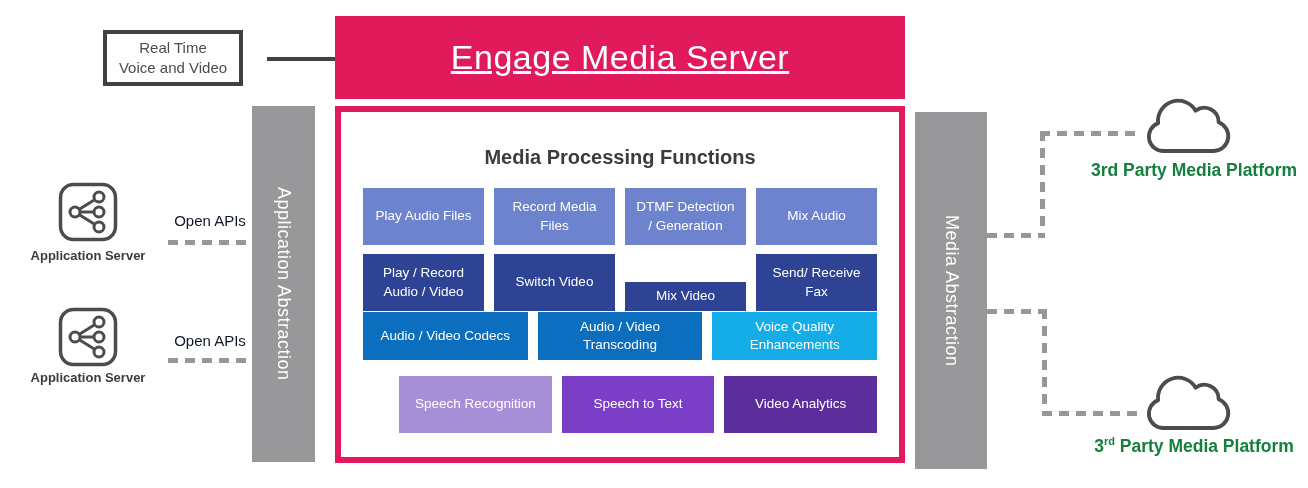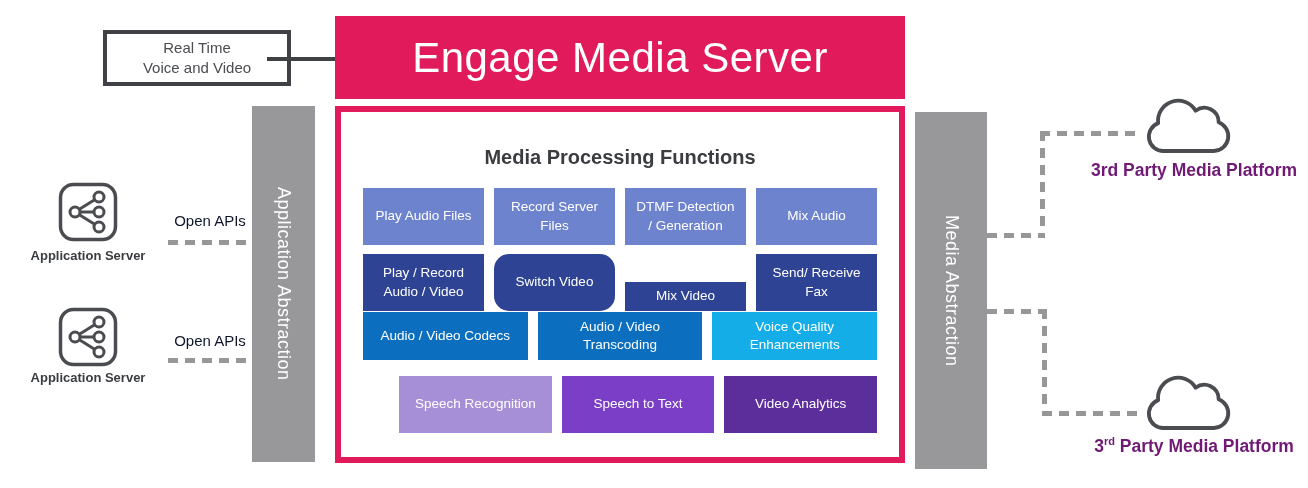--- a/index.html
+++ b/index.html
@@ -1,32 +1,32 @@
 <!DOCTYPE html>
 <html><head>
 <meta charset="utf-8">
 <style>
   * { margin:0; padding:0; box-sizing:border-box; }
   body { background:#ffffff; font-family:"Liberation Sans", sans-serif; }
   .stage { position:relative; width:1308px; height:488px; background:#ffffff; overflow:hidden; }
 
   
   .rt-box {
-    position:absolute; left:103px; top:30px; width:188px; height:56px;
+    position:absolute; left:103px; top:30px; width:140px; height:56px;
     border:4px solid #3F4145; background:#ffffff;
     display:flex; flex-direction:column; align-items:center; justify-content:center;
     font-size:15px; line-height:1.32; color:#4A4C50; text-align:center;
   }
   .rt-connector { position:absolute; left:267px; top:57px; width:68px; height:4px; background:#3F4145; }
 
   
   .banner {
     position:absolute; left:335px; top:16px; width:570px; height:83px;
     display:flex; align-items:center; justify-content:center;
-    color:#ffffff; font-size:42px; letter-spacing:0.5px;
+    color:#ffffff; font-size:34px; letter-spacing:0.5px;text-decoration:underline;
   }
 
   
   .panel {
     position:absolute; left:335px; top:106px; width:570px; height:357px;
     border:6px solid #b91c1c; background:#ffffff;
   }
   .panel-title {
     position:absolute; left:0; top:34px; width:100%;
     text-align:center; font-weight:bold; font-size:20px; color:#3A3C40;
@@ -73,21 +73,21 @@
   .dash-rt-h2 { left:1040px; top:131px; width:100px; }
   .dash-rb-h1 { left:987px;  top:309px; width:58px; }
   .dash-rb-v  { left:1042px; top:309px; height:107px; }
   .dash-rb-h2 { left:1042px; top:411px; width:98px; }
 
   
   .cloud { position:absolute; width:96px; height:66px; }
   .cloud-1 { left:1138px; top:94px; }  .cloud-2 { left:1138px; top:371px; }
   .pf-label {
     position:absolute; left:1085px; width:218px; text-align:center;
-    font-weight:bold; font-size:17.5px; color:#701a75; white-space:nowrap;
+    font-weight:bold; font-size:17.5px; color:#15803d; white-space:nowrap;
   }
   .pf-label-1 { top:160px; } .pf-label-2 { top:435px; }
   .pf-label sup { font-size:11px; }
 </style>
 </head>
 <body>
 
 <div class="stage">
 
   <div class="rt-box">
@@ -133,28 +133,28 @@
   </div>
   <div class="vbar vbar-right" style="background: rgb(152, 152, 154);">
     <span>Media Abstraction</span>
   </div>
 
   <div class="panel" style="border-color: rgb(225, 26, 91);">
     <div class="panel-title">Media Processing Functions</div>
 
     <div class="fn-row row-1">
       <div class="fn-box" style="background: rgb(109, 131, 206);">Play Audio Files</div>
-      <div class="fn-box" style="background: rgb(109, 131, 206);">Record  Server Files</div>
+      <div class="fn-box" style="background: rgb(109, 131, 206);">Record  Media Files</div>
       <div class="fn-box" style="background: rgb(109, 131, 206);">DTMF Detection / Generation</div>
       <div class="fn-box" style="background: rgb(109, 131, 206);">Mix Audio</div>
     </div>
 
     <div class="fn-row row-2">
       <div class="fn-box" style="background: rgb(46, 67, 148);">Play / Record Audio / Video</div>
-      <div class="fn-box" style="background: rgb(46, 67, 148); border-radius: 15px;">Switch Video</div>
+      <div class="fn-box" style="background: rgb(46, 67, 148);">Switch Video</div>
       <div class="fn-box" style="background: rgb(46, 67, 148); margin-top: 28px;">Mix Video</div>
       <div class="fn-box" style="background: rgb(46, 67, 148);">Send/ Receive Fax</div>
     </div>
 
     <div class="fn-row row-3">
       <div class="fn-box" style="background: rgb(12, 110, 191);">Audio / Video Codecs</div>
       <div class="fn-box" style="background: rgb(12, 110, 191);">Audio / Video Transcoding</div>
       <div class="fn-box" style="background: rgb(20, 173, 232);">Voice Quality Enhancements</div>
     </div>
 

